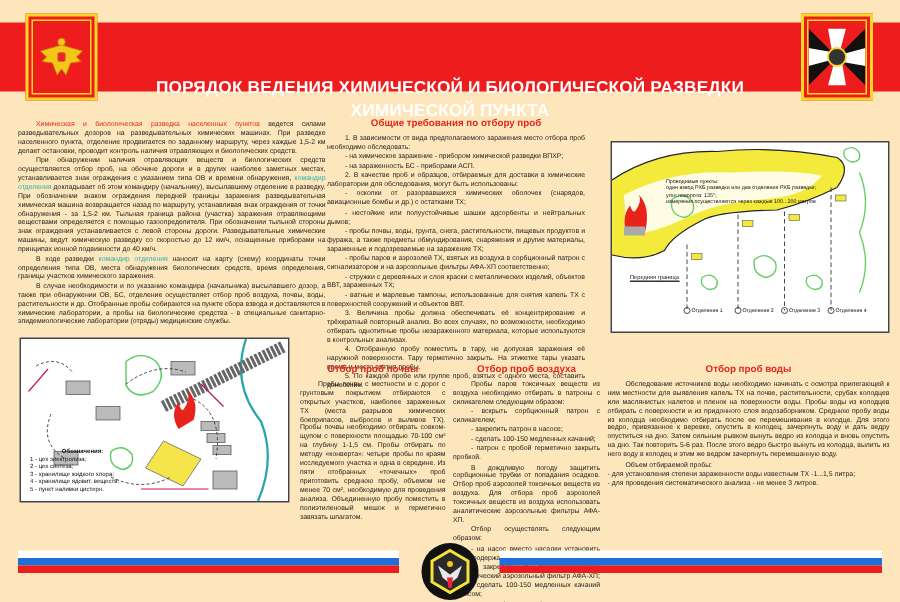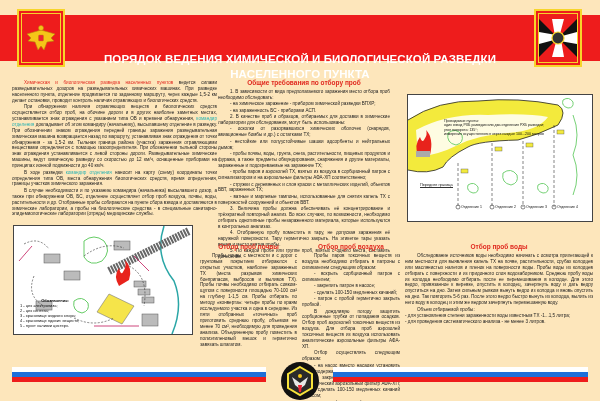--- a/index.html
+++ b/index.html
@@ -39,21 +39,21 @@
     <polygon points="0,0 19,19 0,38" fill="#111"></polygon>
     <polygon points="38,0 19,19 38,38" fill="#111"></polygon>
     <polygon points="13,0 25,0 21,15 25,38 13,38 17,23" fill="#fff"></polygon>
     <polygon points="0,13 0,25 15,21 38,25 38,13 23,17" fill="#fff"></polygon>
     <circle cx="19" cy="19" r="6" fill="#333" stroke="#f7d52a" stroke-width="1.2"></circle>
   </svg>
 </div>
 
 <div class="title">
   <div>ПОРЯДОК ВЕДЕНИЯ ХИМИЧЕСКОЙ И БИОЛОГИЧЕСКОЙ РАЗВЕДКИ</div>
-  <div>НАСЕЛЕННОГО ПУНКТА</div>
+  <div>ХИМИЧЕСКОЙ ПУНКТА</div>
 </div>
 
 <div class="col" style="left:12px; top:80px; width:205px;">
   <p>
     <span class="red">Химическая и биологическая разведка населенных пунктов</span>
     <span>ведется силами разведывательных дозоров на разведывательных химических машинах. При разведке населенного пункта, отделение продвигается по заданному маршруту, через каждые 1,5-2 км делает остановки, проводит контроль наличия отравляющих и биологических средств.</span>
   </p>
   <p>
     <span>При обнаружении наличия отравляющих веществ и биологических средств осуществляется отбор проб, на обочине дороги и в других наиболее заметных местах, устанавливается знак ограждения с указанием типа ОВ и времени обнаружения,</span>
     <span class="cyan">командир отделения</span>

